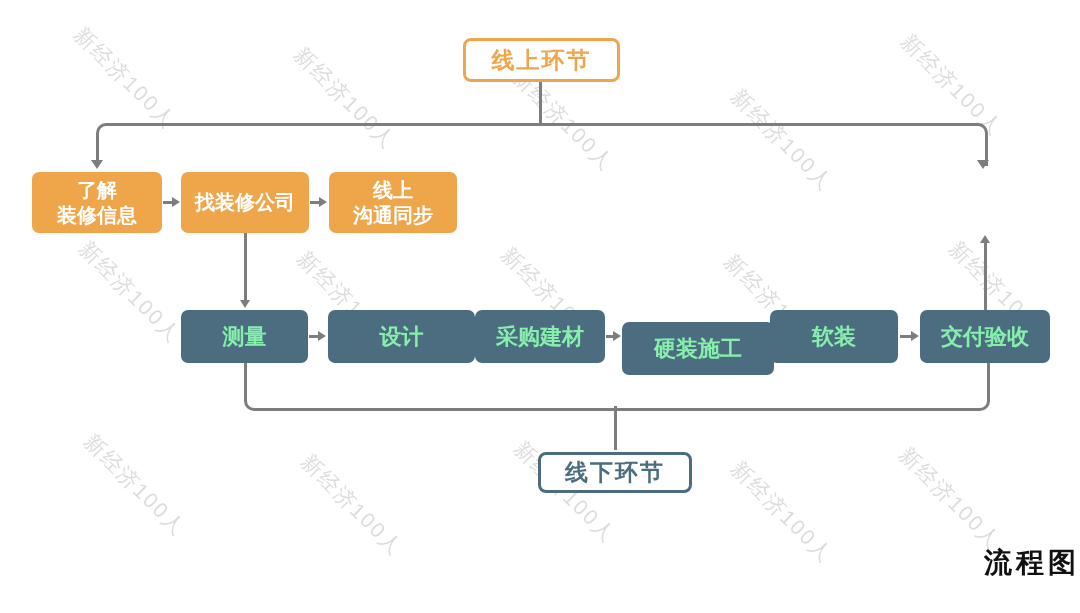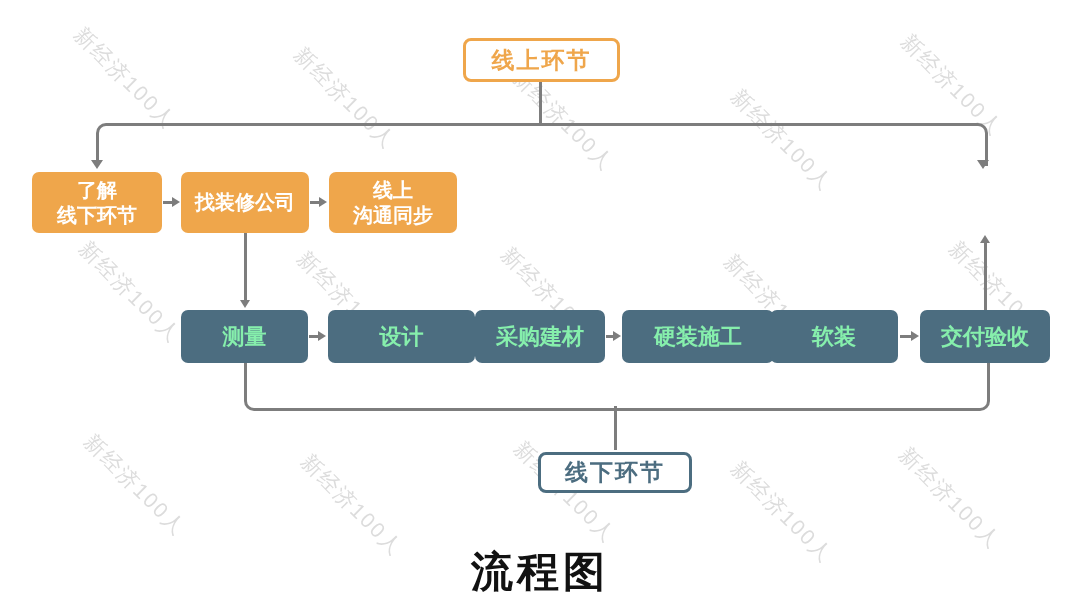--- a/index.html
+++ b/index.html
@@ -61,23 +61,23 @@
   .node.orange{background:var(--orange);color:#ffffff;font-size:20px;}
   .node.slate{background:var(--slate);color:#86efac;font-size:22px;}
   .tag{
     position:absolute;display:flex;align-items:center;justify-content:center;
     background:#ffffff;border-radius:8px;font-weight:bold;font-size:23px;
     letter-spacing:2px;
   }
   .tag.online{border:3px solid var(--orange);color:var(--orange);}
   .tag.offline{border:3px solid var(--slate);color:var(--slate);}
   .title{
-    position:absolute;left:0;right:0;top:544px;text-align:center;
+    position:absolute;left:0;right:0;top:544px;text-align:right;
     font-family:"Liberation Serif","DejaVu Serif",serif;
-    font-weight:bold;font-size:42px;color:#111;letter-spacing:4px;
+    font-weight:bold;font-size:28px;color:#111;letter-spacing:4px;
   }
 </style>
 </head>
 <body>
 
 <div class="canvas">
 
   <div>
     <span class="wm" style="left:125px;top:78px">新经济100人</span>
     <span class="wm" style="left:345px;top:98px">新经济100人</span>
@@ -113,27 +113,27 @@
   <div class="harrow" style="left:751px;top:335px;width:9px"></div>
   <div class="harrow" style="left:900px;top:335px;width:11px"></div>
 
   <div class="bracket-bottom" style="left:243.5px;top:363px;width:740px;height:45px"></div>
   <div class="vline" style="left:613.5px;top:406px;height:44px"></div>
 
   <div class="tag online" style="left:463px;top:38px;width:151px;height:38px">线上环节</div>
   <div class="tag offline" style="left:538px;top:452px;width:148px;height:35px">线下环节</div>
 
   <div class="node orange" style="left:32px;top:172px;width:130px;height:61px">了解
-线下环节</div>
+装修信息</div>
   <div class="node orange" style="left:181px;top:172px;width:128px;height:61px">找装修公司</div>
   <div class="node orange" style="left:329px;top:172px;width:128px;height:61px">线上
 沟通同步</div>
 
   <div class="node slate" style="left:181px;top:310px;width:127px;height:53px">测量</div>
   <div class="node slate" style="left:328px;top:310px;width:147px;height:53px">设计</div>
   <div class="node slate" style="left:475px;top:310px;width:130px;height:53px">采购建材</div>
-  <div class="node slate" style="left:622px;top:310px;width:152px;height:53px">硬装施工</div>
+  <div class="node slate" style="left:622px;top:322px;width:152px;height:53px">硬装施工</div>
   <div class="node slate" style="left:770px;top:310px;width:128px;height:53px">软装</div>
   <div class="node slate" style="left:920px;top:310px;width:130px;height:53px">交付验收</div>
 
   <div class="title">流程图</div>
 
 </div>
 
 </body></html>

